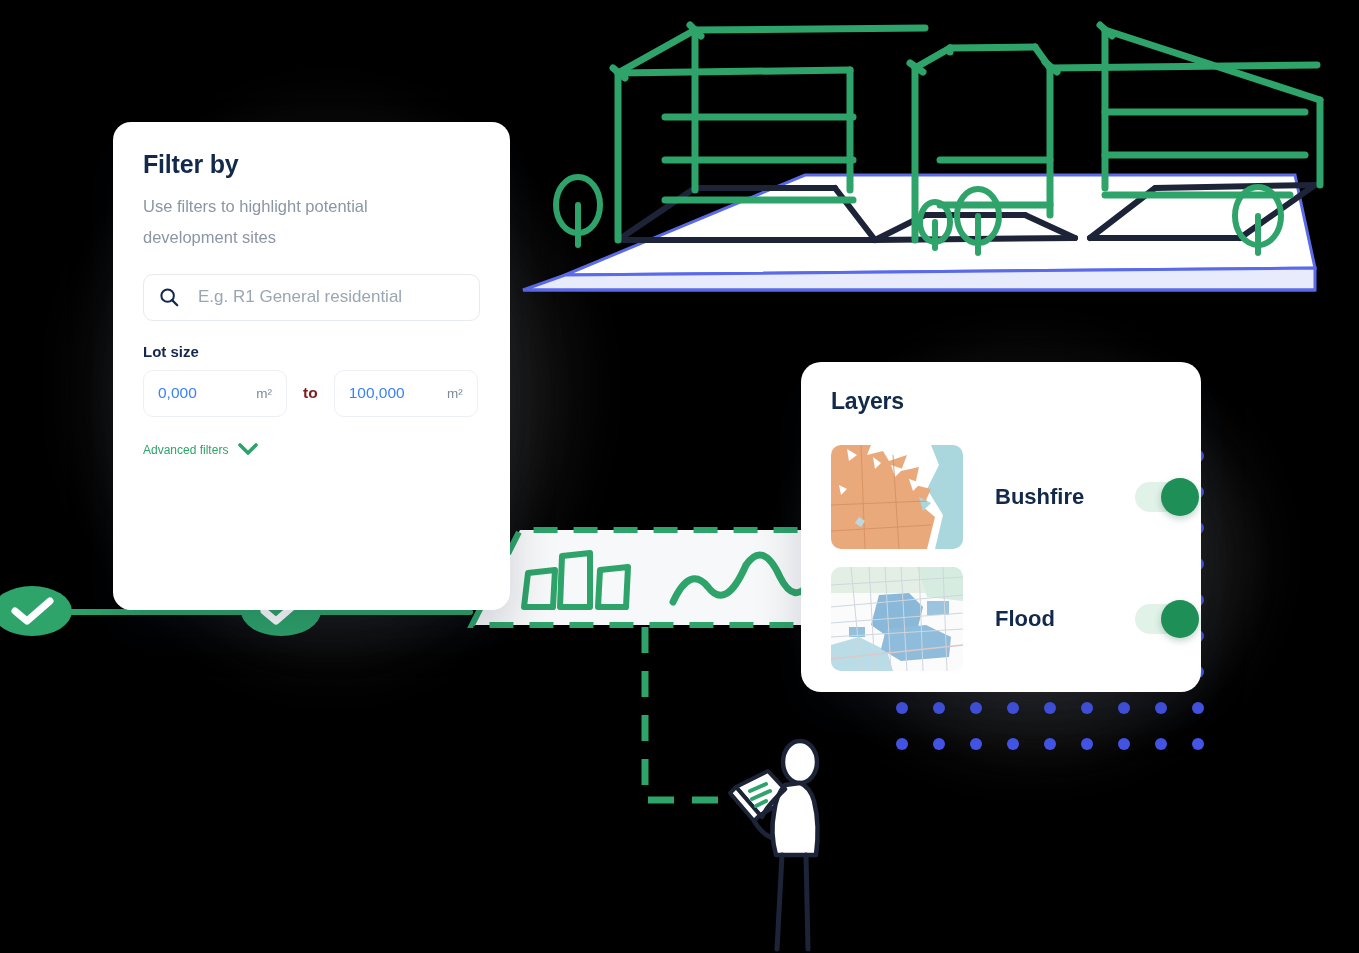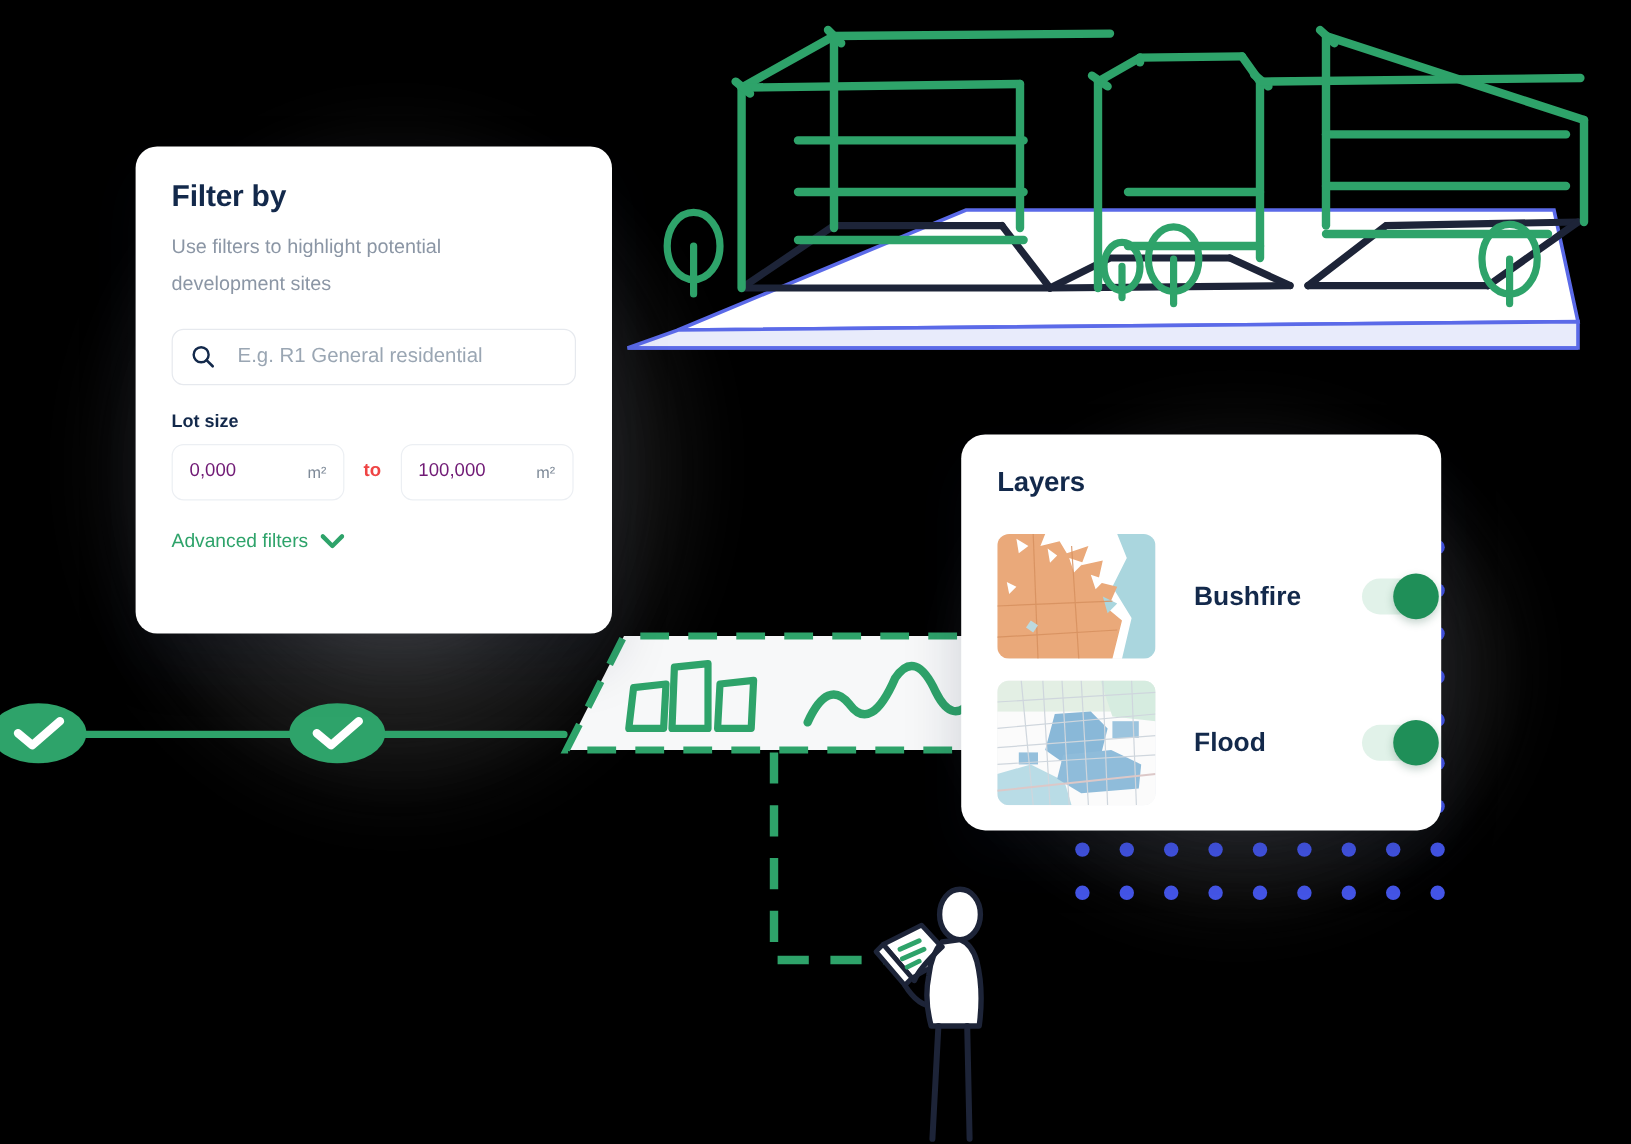--- a/index.html
+++ b/index.html
@@ -27,37 +27,37 @@
   
   #flow{position:absolute;left:0;top:0;width:1359px;height:953px;pointer-events:none;}
 
   
   #dotgrid{position:absolute;left:888px;top:440px;width:330px;height:320px;}
 
   
   #banner{position:absolute;left:458px;top:525px;width:420px;height:105px;}
 
   
-  #filter-card{position:absolute;left:113px;top:122px;width:397px;height:406px;
+  #filter-card{position:absolute;left:113px;top:122px;width:397px;height:488px;
     background:#fff;border-radius:18px;box-shadow:0 22px 48px rgba(15,30,55,.18);}
   .fc-pad{padding:28px 30px 0 30px;}
   .fc-title{font-size:25px;font-weight:bold;color:#13294b;letter-spacing:-.2px;margin:0 0 12px 0;}
   .fc-sub{font-size:16.5px;line-height:1.9;color:#8b96a5;margin:0 0 20px 0;max-width:300px;}
   .fc-label{font-size:15px;font-weight:bold;color:#13294b;margin:0 0 10px 0;}
   .searchbox{display:flex;align-items:center;height:47px;border:1px solid #e6e9ee;border-radius:10px;
     padding:0 14px;box-sizing:border-box;background:#fff;}
   .searchbox .ph{font-size:17px;color:#9aa6b3;margin-left:18px;}
   .lot-row{display:flex;align-items:center;margin-top:4px;}
   .numbox{display:flex;align-items:center;justify-content:space-between;width:144px;height:47px;
     border:1px solid #eceff3;border-radius:10px;padding:0 14px;box-sizing:border-box;}
-  .numbox .val{font-size:15.5px;color:#701a75;}
+  .numbox .val{font-size:15.5px;color:#3b82f6;}
   .numbox .unit{font-size:13.5px;color:#7e8a98;}
-  .to{font-size:15.5px;font-weight:bold;color:#ef4444;margin:0 16px;}
+  .to{font-size:15.5px;font-weight:bold;color:#7f1d1d;margin:0 16px;}
   .advanced{display:flex;align-items:center;gap:10px;margin-top:26px;
-    font-size:16px;color:#2ea36a;font-weight:500;cursor:pointer;}
+    font-size:12px;color:#2ea36a;font-weight:500;cursor:pointer;}
 
   
   #layers-card{position:absolute;left:801px;top:362px;width:400px;height:330px;
     background:#fff;border-radius:20px;box-shadow:0 22px 48px rgba(15,30,55,.18);}
   .lc-title{font-size:23px;font-weight:bold;color:#13294b;margin:26px 0 0 30px;letter-spacing:-.2px;}
   .layer-row{display:flex;align-items:center;margin:16px 0 0 30px;}
   .thumb{width:132px;height:104px;border-radius:10px;overflow:hidden;flex:0 0 auto;background:#f2f4f6;}
   .layer-name{font-size:22px;font-weight:bold;color:#13294b;margin-left:32px;width:140px;}
   .toggle{position:relative;width:58px;height:30px;border-radius:16px;background:#e1f2e9;flex:0 0 auto;}
   .toggle .knob{position:absolute;top:-4px;left:26px;width:38px;height:38px;border-radius:50%;

